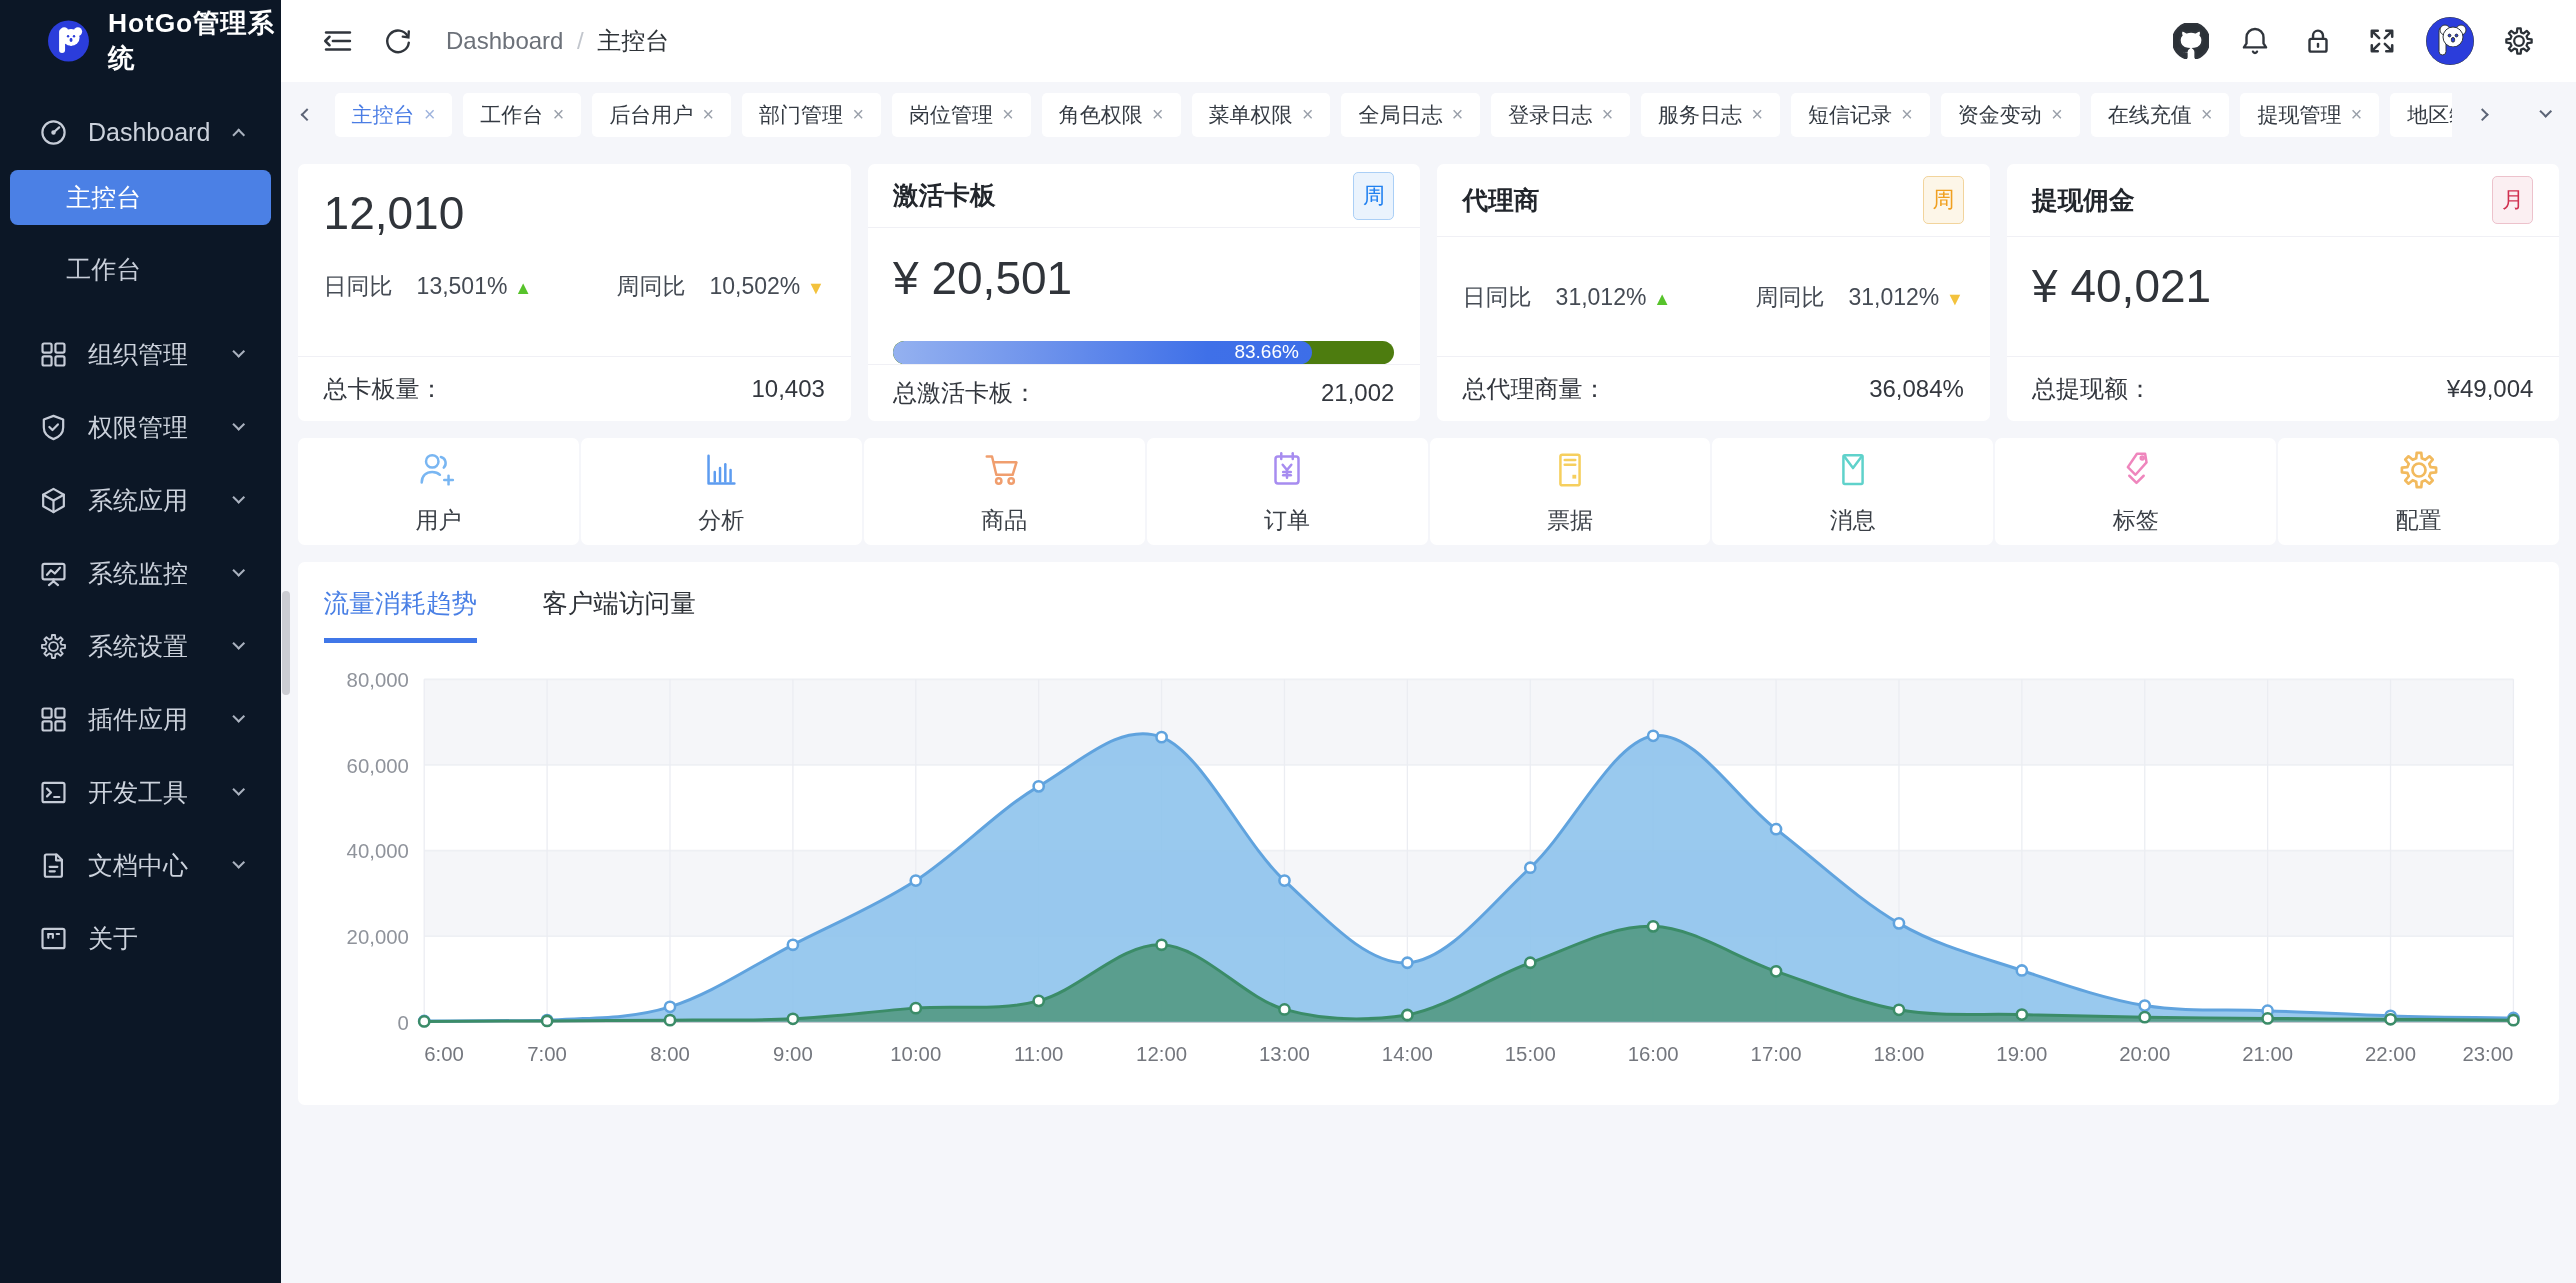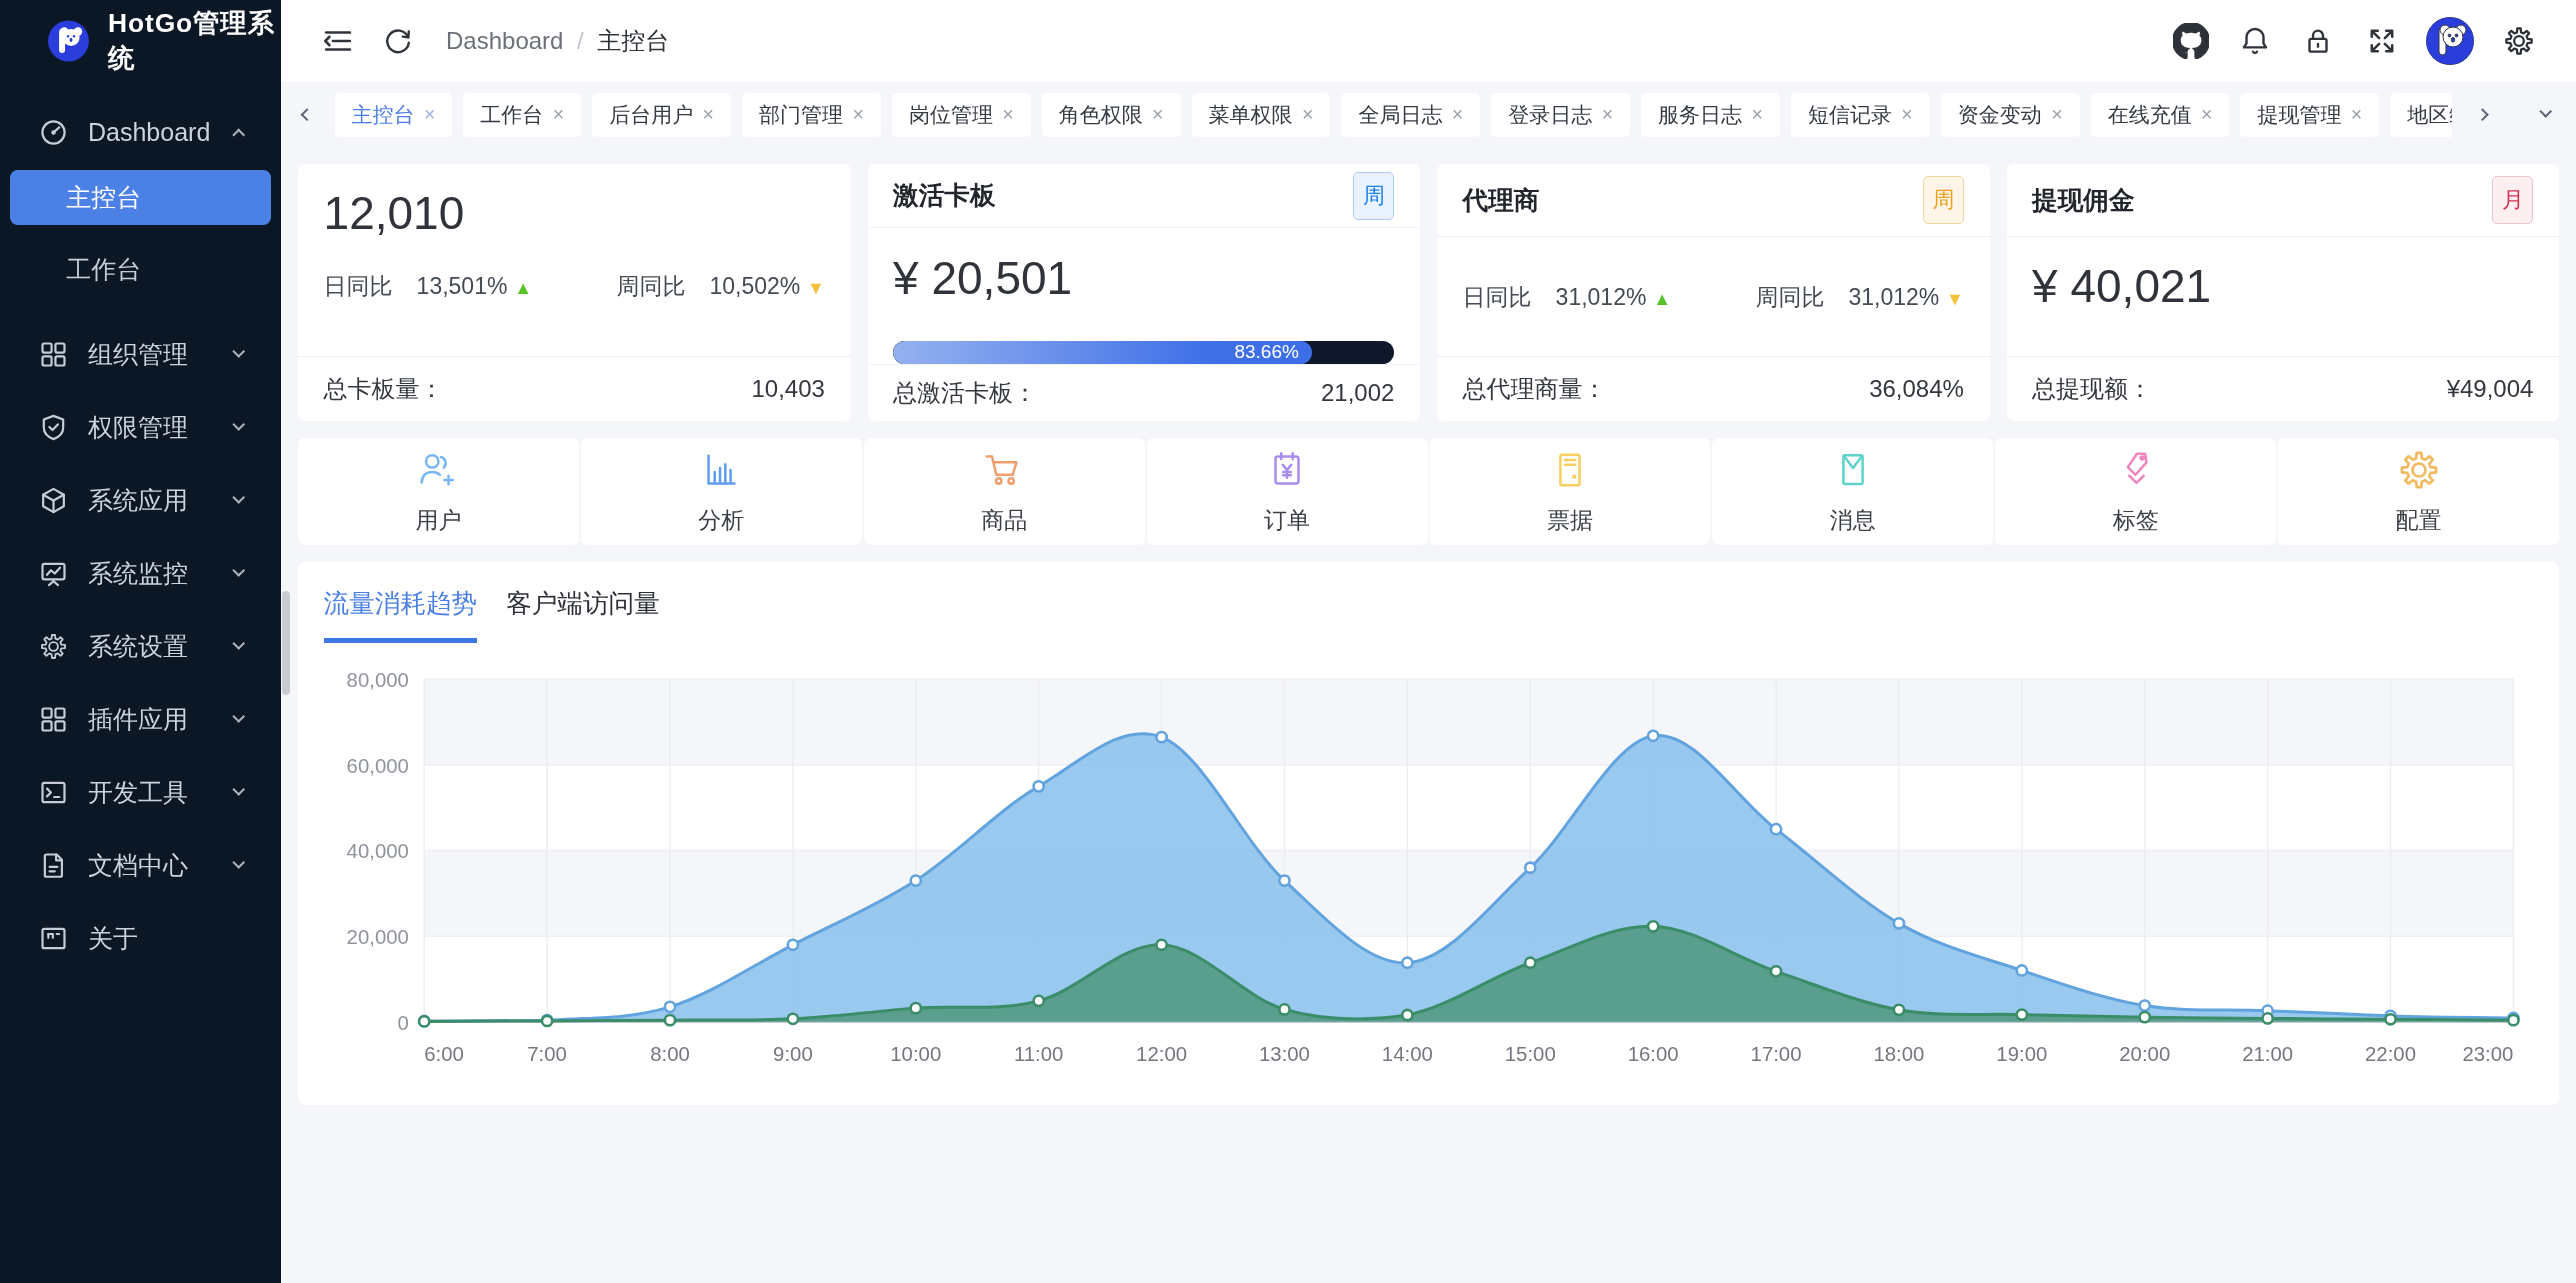--- a/index.html
+++ b/index.html
@@ -60,31 +60,31 @@
   .badge.blue { color:#2080f0; background:#eaf3fd; border-color:#aacff6; }
   .badge.orange { color:#f0a020; background:#fdf6e8; border-color:#f2d49c; }
   .badge.red { color:#d03050; background:#fbeff2; border-color:#edc2cc; }
   .stat-body { flex:1; padding:13.6px 25.6px 0 25.6px; }
   .stat-value { font-size:46px; color:#30343a; margin-top:8.5px; }
   .cmp { display:flex; justify-content:space-between; margin-top:31px; font-size:23px; color:#454b54; }
   .cmp b { font-weight:normal; margin-left:24px; }
   .tri { font-size:18px; margin-left:6.8px; font-style:normal; }
   .tri.up { color:#57c32b; }
   .tri.dn { color:#f3c23d; }
-  .progress-rail { margin-top:36px; height:23px; border-radius:12px; background:#0f172a; overflow:hidden; }
+  .progress-rail { margin-top:36px; height:23px; border-radius:12px; background:#4d7c0f; overflow:hidden; }
   .progress-fill { height:100%; border-radius:12px; background:linear-gradient(90deg,#94b1f0 0%,#6e93ec 35%,#3f70e8 75%,#3d6ee8 100%); display:flex; align-items:center; justify-content:flex-end; padding-right:13.6px; color:#ffffff; font-size:19px; }
   .stat-foot { height:65px; border-top:1.7px solid #f0f0f5; padding:0 25.6px; display:flex; align-items:center; justify-content:space-between; font-size:24px; color:#33373e; }
 
   .actions-row { display:flex; gap:2px; }
   .action-card { flex:1; background:#ffffff; border-radius:6.8px; height:107px; display:flex; flex-direction:column; align-items:center; justify-content:center; cursor:pointer; }
   .action-card svg { width:46px; height:46px; fill:none; stroke-width:2.6; stroke-linecap:round; stroke-linejoin:round; }
   .action-card .a-lbl { margin-top:12px; font-size:23px; color:#3a3f46; }
 
   .chart-card { background:#ffffff; border-radius:6.8px; padding:24px 25.6px 12px 25.6px; }
-  .chart-tabs { display:flex; gap:29px; font-size:25.6px; }
+  .chart-tabs { display:flex; gap:65px; font-size:25.6px; }
   .chart-tab { color:#2c3036; cursor:pointer; padding-bottom:17px; border-bottom:5.1px solid transparent; }
   .chart-tab.active { color:#4a80e5; border-bottom-color:#4077e8; }
   .chart-wrap { margin-top:20.5px; }
   svg.gear { fill:none; stroke:currentColor; stroke-width:2.8; stroke-linejoin:round; }
   .scroll-thumb { position:absolute; left:282px; top:591px; width:7.7px; height:104px; border-radius:4.3px; background:#cbccd2; }
 </style>
 </head>
 <body>
 
 <div class="layout">

